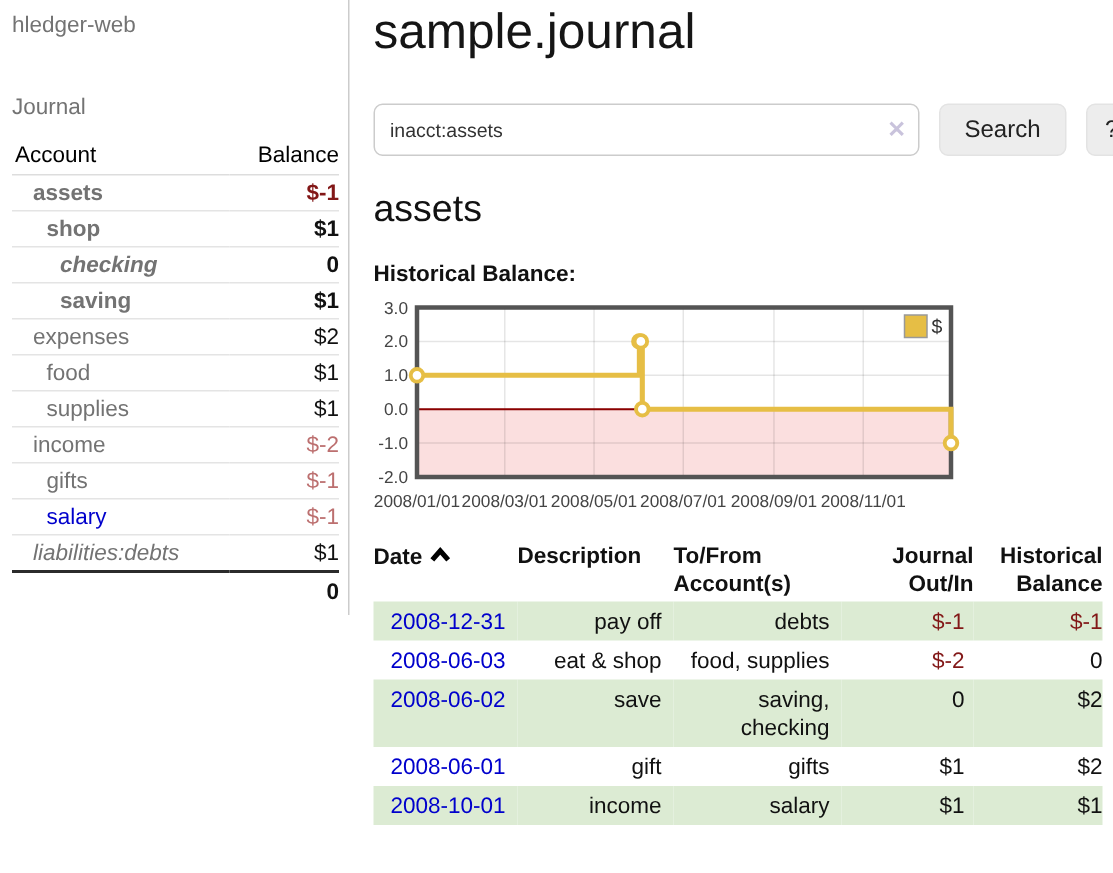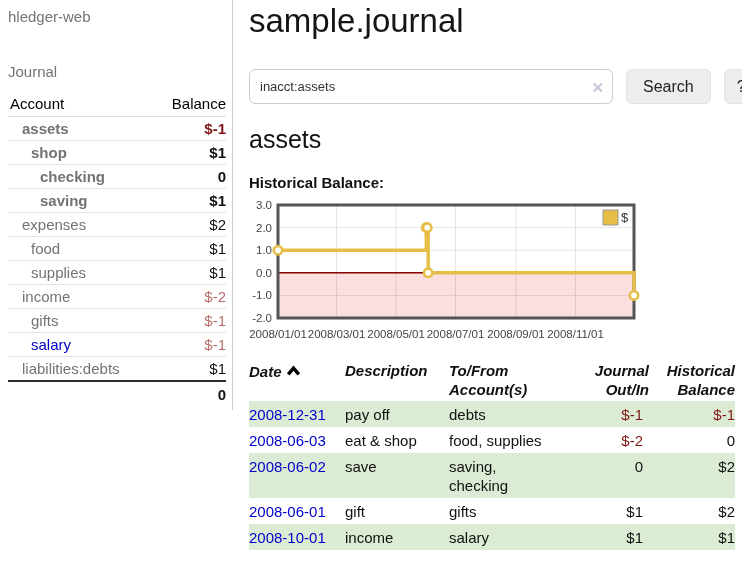--- a/index.html
+++ b/index.html
@@ -51,24 +51,24 @@
     font-size:16px;color:#222;padding:0 16px;font-family:"Liberation Sans", sans-serif;cursor:pointer;
   }
   .btn.help{padding:0 12px;}
   h2.account-title{font-size:25px;font-weight:400;margin:21px 0 0 0;}
   .hist-label{font-size:15px;font-weight:bold;margin-top:20px;}
   .chart{position:relative;width:470px;height:142px;margin-top:12px;}
   .chart svg{overflow:visible;display:block;}
 
   
   table.register{border-collapse:collapse;font-size:15px;margin-top:14px;width:486px;table-layout:fixed;}
-  .register th{font-weight:bold;text-align:left;vertical-align:top;padding:2px 8px 2px 0;line-height:19px;font-style:italic;}
+  .register th{font-weight:bold;text-align:left;vertical-align:top;padding:2px 8px 2px 0;line-height:19px;}
   .register th.num, .register td.num{text-align:right;padding-right:0;}
   .register th .hline{display:block;}
-  .register td{padding:4px 8px 3px 0;vertical-align:top;line-height:19px;}
+  .register td{padding:4px 8px 3px 0;vertical-align:top;line-height:19px;text-align:right;}
   .register td.amt{padding-right:6px;}
   .register tr.green{background:#DCEBD3;}
   .register .neg{color:#821717;}
   .register td.accts{white-space:normal;margin-top:9px;}
   .sort-icon{display:inline-block;vertical-align:1px;margin-left:4px;}
 </style>
 </head>
 <body>
 
 <div class="app">
@@ -87,21 +87,21 @@
       <tbody>
           <tr class="acct-bold">
             <td><a class="link-purple" style="padding-left: 14px;">assets</a></td>
             <td class="bal bal-neg-strong">$-1</td>
           </tr>
           <tr class="acct-bold">
             <td><a class="link-purple" style="padding-left: 23px;">shop</a></td>
             <td class="bal">$1</td>
           </tr>
           <tr class="acct-bold">
-            <td><a class="link-purple" style="padding-left: 32px;">checking</a></td>
+            <td><a class="link-purple" style="padding-left: 32px; font-style: italic;">checking</a></td>
             <td class="bal">0</td>
           </tr>
           <tr class="acct-bold">
             <td><a class="link-purple" style="padding-left: 32px;">saving</a></td>
             <td class="bal">$1</td>
           </tr>
           <tr>
             <td><a class="link-purple" style="padding-left: 14px;">expenses</a></td>
             <td class="bal">$2</td>
           </tr>
@@ -119,21 +119,21 @@
           </tr>
           <tr>
             <td><a class="link-purple" style="padding-left: 23px;">gifts</a></td>
             <td class="bal bal-neg-soft">$-1</td>
           </tr>
           <tr>
             <td><a class="link-blue" style="padding-left: 23px;">salary</a></td>
             <td class="bal bal-neg-soft">$-1</td>
           </tr>
           <tr>
-            <td><a class="link-purple" style="padding-left: 14px;">liabilities:debts</a></td>
+            <td><a class="link-purple" style="padding-left: 14px; font-style: italic;">liabilities:debts</a></td>
             <td class="bal">$1</td>
           </tr>
         </tbody>
       <tfoot>
         <tr class="total-row">
           <td></td>
           <td>0</td>
         </tr>
       </tfoot>
     </table>

